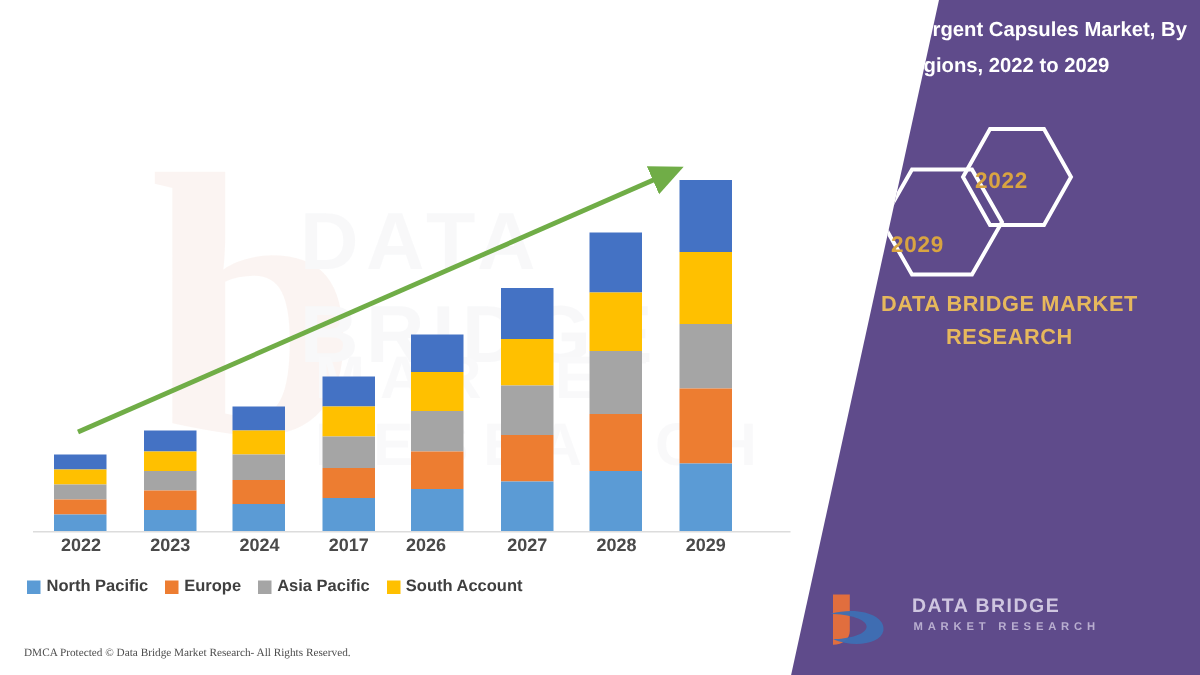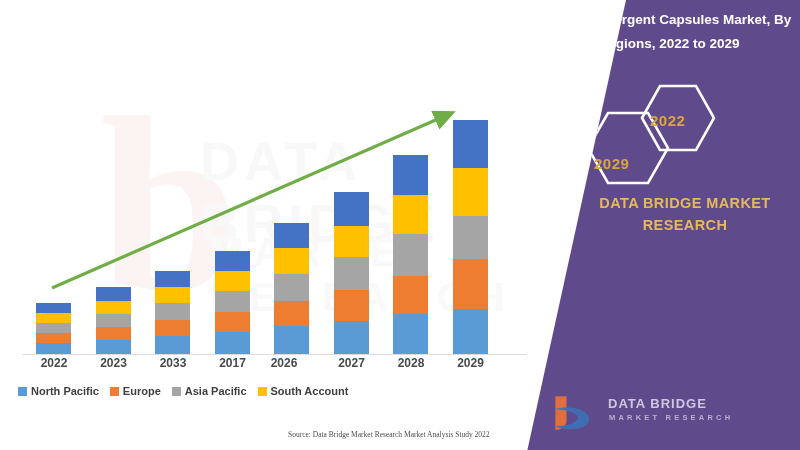--- a/index.html
+++ b/index.html
@@ -97,21 +97,21 @@
     color: #d9a441;
     font-size: 15px;
     font-weight: 600;
     letter-spacing: 0.5px;
   }
   .hex-2029-label { left: 84px; top: 155px; }
   .hex-2022-label { left: 140px; top: 112px; }
 
   .panel-brand {
     position: absolute;
-    left: 60px; top: 192px;
+    left: 48px; top: 192px;
     width: 230px;
     text-align: center;
     color: #e6b85c;
     font-size: 14.5px;
     line-height: 22px;
     font-weight: 600;
     letter-spacing: 0.4px;
   }
 
   
@@ -277,21 +277,21 @@
           <path d="M0,0 L7,3.2 L0,6.4 z" fill="#70ad47"></path>
         </marker>
       </defs>
       <line id="arrow-line" x1="52" y1="193" x2="447" y2="20" stroke="#70ad47" stroke-width="3.2" marker-end="url(#ah)"></line>
     </svg>
   </div>
 
   <div class="xlabels" id="xlabels">
       <div class="xlabel" style="left: 24px;">2022</div>
       <div class="xlabel" style="left: 83.5px;">2023</div>
-      <div class="xlabel" style="left: 143px;">2033</div>
+      <div class="xlabel" style="left: 143px;">2024</div>
       <div class="xlabel" style="left: 202.5px;">2017</div>
       <div class="xlabel" style="left: 254px;">2026</div>
       <div class="xlabel" style="left: 321.5px;">2027</div>
       <div class="xlabel" style="left: 381px;">2028</div>
       <div class="xlabel" style="left: 440.5px;">2029</div>
     </div>
 
   <div class="legend" id="legend">
       <div class="legend-item">
         <span class="legend-swatch" style="background: rgb(91, 155, 213);"></span>
@@ -327,15 +327,15 @@
     <div class="dbmr-logo">
       <svg viewBox="0 0 60 46" width="56" height="44">
         <path d="M10,4 L22,4 L22,30 C22,36 17,40 10,40 Z" fill="#e8703a" opacity="0.95"></path>
         <path d="M8,18 C30,12 48,20 46,30 C44,40 24,42 10,36 C20,36 34,33 34,27 C34,22 22,18 8,18 Z" fill="#3d6fb4" opacity="0.95"></path>
       </svg>
       <div class="logo-word">DATA BRIDGE</div>
       <div class="logo-word2">MARKET RESEARCH</div>
     </div>
   </div>
 
-  <div class="footer-right">Source: Data Bridge Market Research Market Analysis Study 2022</div>
+  <div class="footer-left">DMCA Protected © Data Bridge Market Research- All Rights Reserved.</div>
 
 </div>
 
 </body></html>

